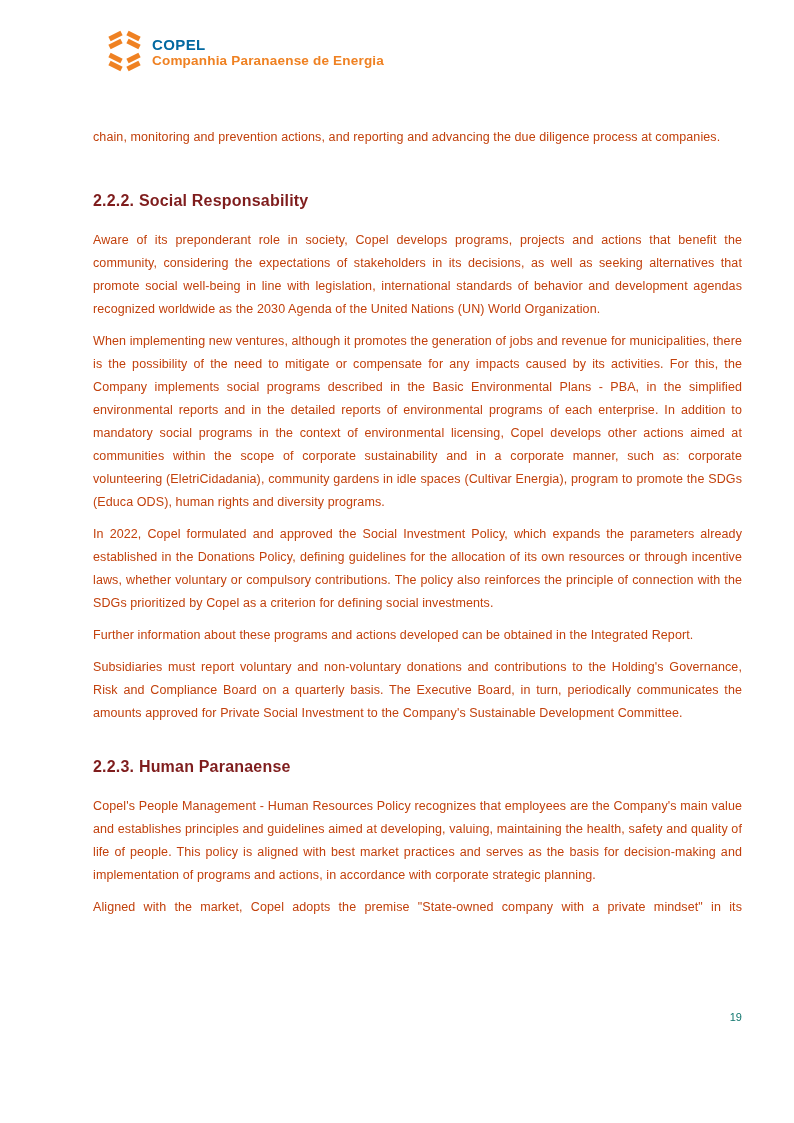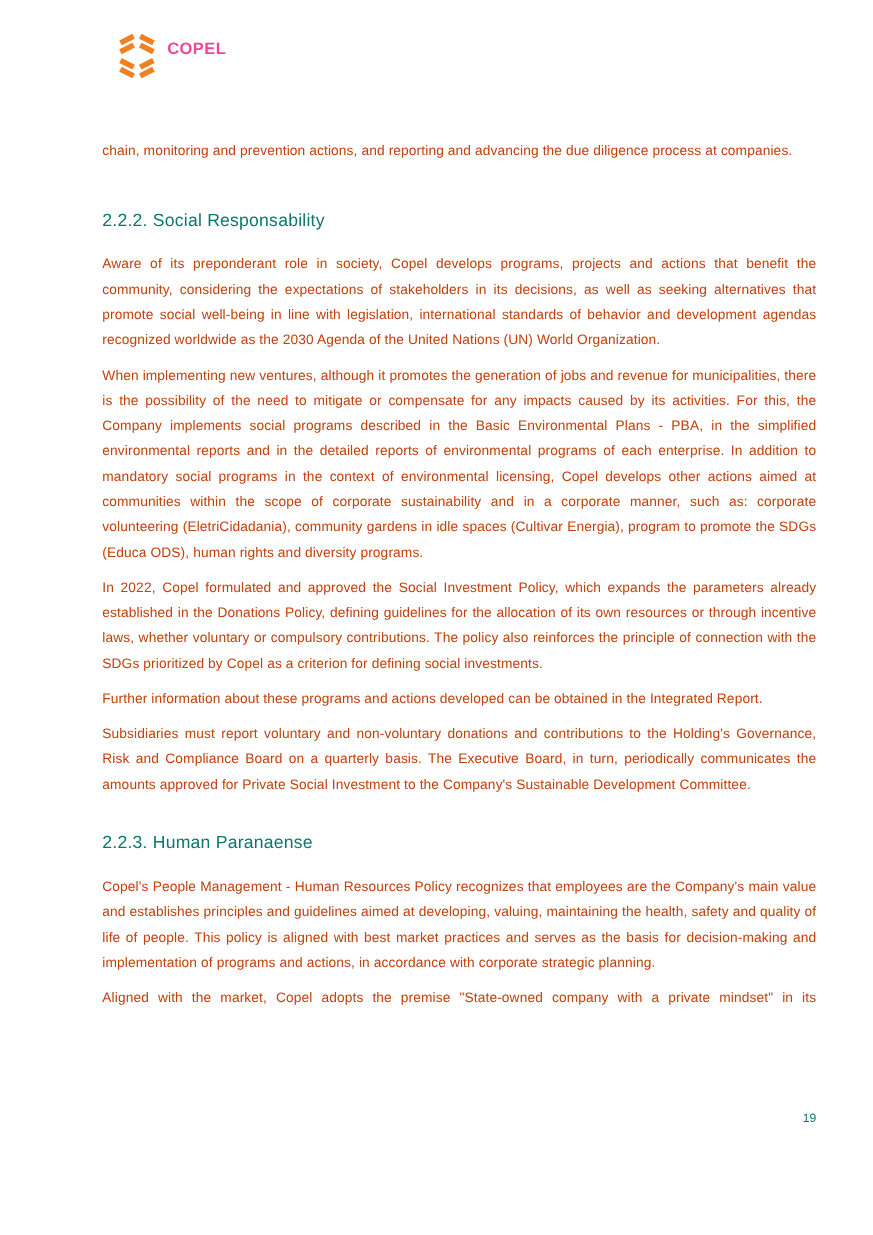--- a/index.html
+++ b/index.html
@@ -30,21 +30,21 @@
     display: block;
   }
   .logo-text {
     margin-top: 6px;
   }
   .logo-title {
     font-size: 15px;
     font-weight: bold;
     line-height: 17px;
     letter-spacing: 0.4px;
-    color: #ec4899;
+    color: #0369a1;
   }
   .logo-subtitle {
     font-size: 13.5px;
     font-weight: bold;
     line-height: 16px;
     letter-spacing: 0.2px;
     color: #EF8122;
   }
   
   .content {
@@ -63,24 +63,24 @@
   }
   .para.intro {
     margin-bottom: 42px;
   }
   .para.stretch {
     text-align-last: justify;
   }
   .heading {
     margin: 32px 0 18px 0;
     font-size: 16px;
-    font-weight: normal;
+    font-weight: bold;
     line-height: 20px;
     letter-spacing: 0.2px;
-    color: #0f766e;
+    color: #7f1d1d;
   }
   .page-number {
     position: absolute;
     right: 52px;
     top: 1008px;
     font-size: 11px;
     line-height: 18px;
     color: #0f766e;
   }
 </style>
@@ -101,20 +101,21 @@
 
         <path d="M3 25 L15 31"></path>
         <path d="M3 33 L15 39"></path>
 
         <path d="M33 25 L21 31"></path>
         <path d="M33 33 L21 39"></path>
       </g>
     </svg>
     <div class="logo-text">
       <div class="logo-title">COPEL</div>
+      <div class="logo-subtitle">Companhia Paranaense de Energia</div>
     </div>
   </header>
 
   <main class="content">
 
     <p class="para intro">chain, monitoring and prevention actions, and reporting and advancing the due diligence process at companies.</p>
 
     <h2 class="heading">2.2.2. Social Responsability</h2>
 
     <p class="para">Aware of its preponderant role in society, Copel develops programs, projects and actions that benefit the community, considering the expectations of stakeholders in its decisions, as well as seeking alternatives that promote social well-being in line with legislation, international standards of behavior and development agendas recognized worldwide as the 2030 Agenda of the United Nations (UN) World Organization.</p>

